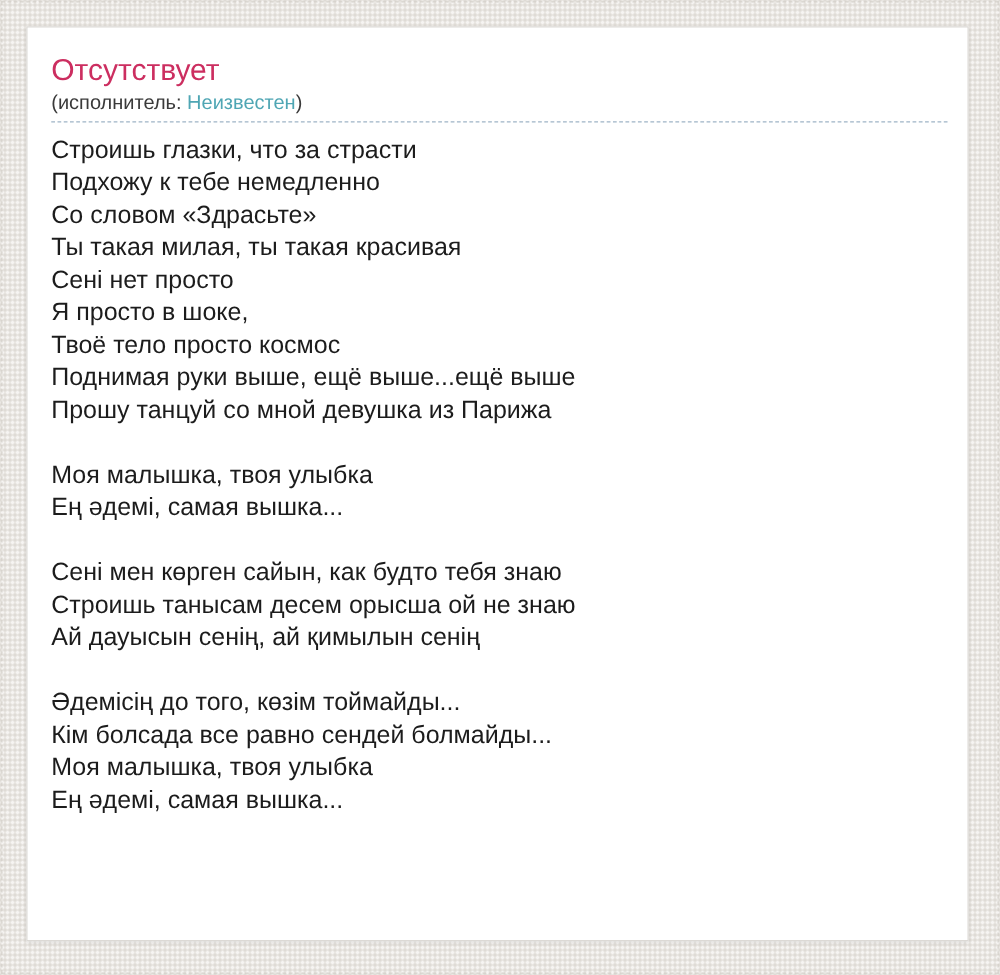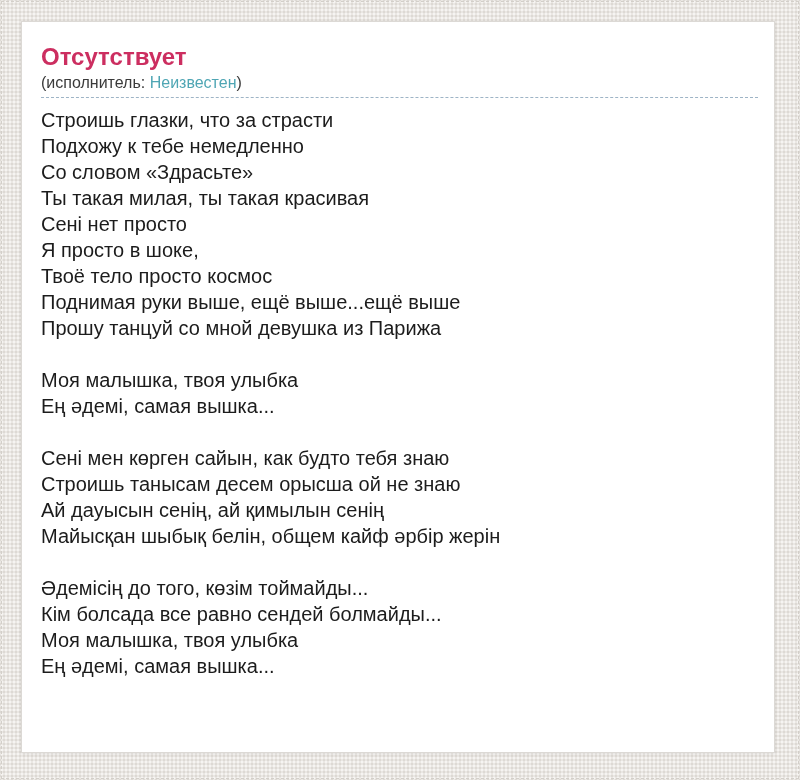--- a/index.html
+++ b/index.html
@@ -36,21 +36,21 @@
     background: var(--card-background, #ffffff);
     border: 1px solid #dcd9d5;
     box-shadow: 0 1px 3px rgba(0,0,0,0.08);
     padding: 20px 16px 14px 19px;
     z-index: 1;
   }
   .title {
     margin: 0;
     font-size: 24px;
     line-height: 29px;
-    font-weight: bold;
+    font-weight: normal;
     color: var(--title-accent, #cc2e60);
   }
   .artist-line {
     margin-top: 2px;
     font-size: 16px;
     line-height: 19px;
     color: #3a3a3a;
     padding-bottom: 5px;
     border-bottom: 1px dashed var(--divider-dash, #9eb4c6);
   }
@@ -107,21 +107,20 @@
       <div class="line">Ең әдемі, самая вышка...</div>
 
       <div class="line blank">&nbsp;</div>
 
       <div class="line">Сені мен көрген сайын, как будто тебя знаю</div>
 
       <div class="line">Строишь танысам десем орысша ой не знаю</div>
 
       <div class="line">Ай дауысын сенің, ай қимылын сенің</div>
 
-      <div class="line">Майысқан шыбық белін, общем кайф әрбір жерін</div>
 
       <div class="line blank">&nbsp;</div>
 
       <div class="line">Әдемісің до того, көзім тоймайды...</div>
 
       <div class="line">Кім болсада все равно сендей болмайды...</div>
 
       <div class="line">Моя малышка, твоя улыбка</div>
 
       <div class="line">Ең әдемі, самая вышка...</div>

